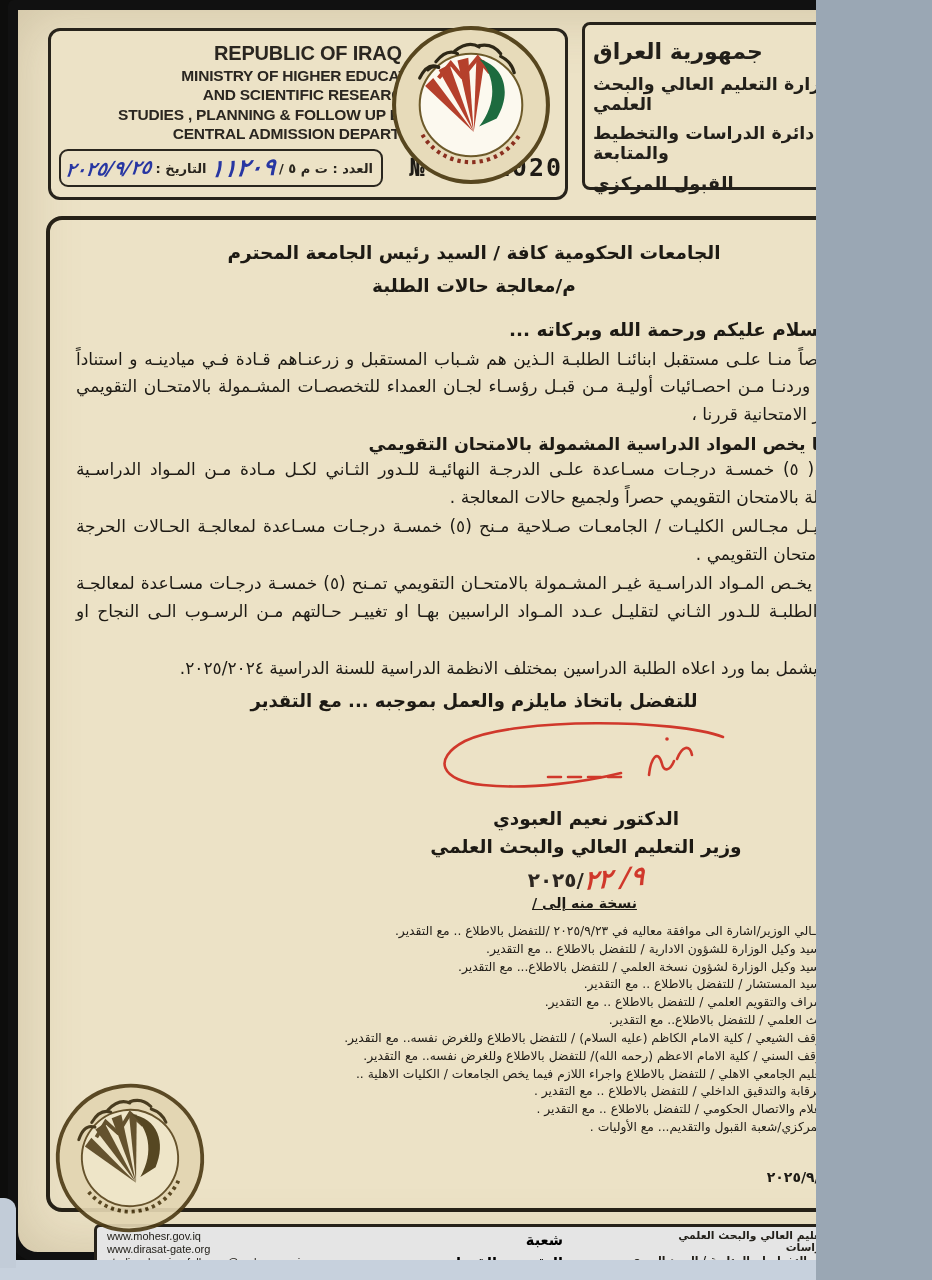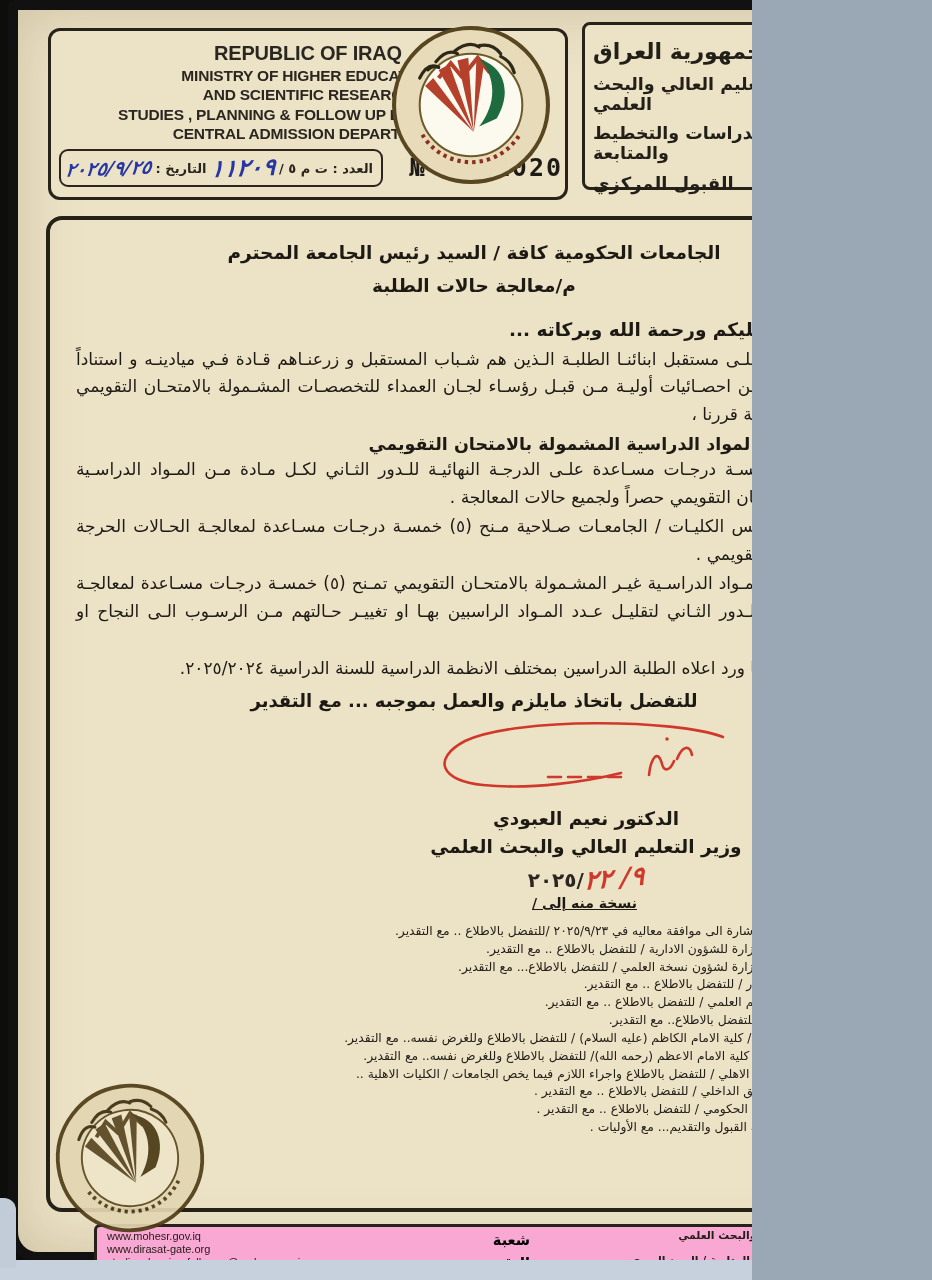--- a/index.html
+++ b/index.html
@@ -1,17 +1,17 @@
 <!DOCTYPE html>
 <html lang="ar"><head>
 <meta charset="utf-8">
 <style>
   html,body{margin:0;padding:0;}
   body{width:932px;height:1280px;overflow:hidden;background:#9aa7b4;font-family:"DejaVu Sans",sans-serif;}
-  .page{position:relative;width:752px;height:1280px;background:#0d0d0c;overflow:hidden;}
+  .page{position:relative;width:816px;height:1280px;background:#0d0d0c;overflow:hidden;}
   
   .strip-right{position:absolute;right:0;top:0;width:26px;height:1280px;background:linear-gradient(to right,#d8dadb,#f3f4f5);}
   .strip-bottom{position:absolute;left:0;bottom:0;width:932px;height:20px;background:#c7d1dd;}
   .corner-grey{position:absolute;left:0;bottom:12px;width:16px;height:70px;background:#c2ccd8;border-top-right-radius:12px;}
   .paper{position:absolute;left:8px;top:0;width:898px;height:1262px;background:#ece2c6;border:10px solid #111;border-radius:6px 6px 10px 30px;box-sizing:border-box;box-shadow:inset 0 0 60px rgba(120,100,60,.25);}
   
   .hbox{position:absolute;border:3px solid #27231b;border-radius:12px;background:#ece2c6;box-sizing:border-box;}
   .hdr-left{left:30px;top:18px;width:520px;height:172px;}
   .hdr-right{left:564px;top:12px;width:320px;height:168px;border-radius:8px;padding:10px 8px;}
   .eng{margin-top:10px;text-align:center;font-family:"Liberation Sans",sans-serif;font-weight:bold;color:#2a2620;line-height:1.25;letter-spacing:-.2px;}
@@ -48,21 +48,21 @@
   
   .ccblock{width:575px;margin-top:2px;}
   .cc-title{font-weight:bold;font-size:14px;text-decoration:underline;margin-bottom:12px;text-align:center;}
   .cc-list{margin:0;padding:0;list-style:none;}
   .cc-list li{font-size:12.3px;line-height:1.45;color:#24201a;}
   .cc-list li::before{content:"• ";font-size:12px;}
   .red-mark{position:absolute;left:-22px;top:668px;width:0;height:0;border-top:10px solid transparent;border-bottom:8px solid transparent;border-right:18px solid #c63a2a;transform:rotate(18deg);}
   .bottomnote{text-align:right;padding-left:0;padding-right:0;margin-top:14px;font-size:14px;font-weight:bold;direction:rtl;}
   .bottomnote span{display:inline-block;margin-left:95px;}
   
-  .footbox{position:absolute;left:76px;top:1214px;width:816px;height:54px;border:3px solid #26221a;border-radius:6px;box-sizing:border-box;display:flex;align-items:stretch;background:#f9a8d4;gap:33px;}
+  .footbox{position:absolute;left:76px;top:1214px;width:816px;height:54px;border:3px solid #26221a;border-radius:6px;box-sizing:border-box;display:flex;align-items:stretch;background:#e5e5e5;}
   .foot-left{flex:0 0 295px;padding:3px 4px 0 10px;font-family:"Liberation Sans",sans-serif;font-size:11px;line-height:1.17;color:#23201a;direction:ltr;}
   .foot-mid{flex:1 1 auto;direction:rtl;text-align:right;font-weight:bold;font-size:14.5px;line-height:1.6;padding-top:2px;}
   .foot-right{flex:0 0 330px;direction:rtl;text-align:right;font-size:10.8px;font-weight:bold;line-height:1.15;padding:3px 10px 0 4px;color:#23201a;}
 </style>
 </head>
 <body>
 
 <div class="page">
   <div class="strip-right"></div>
 

